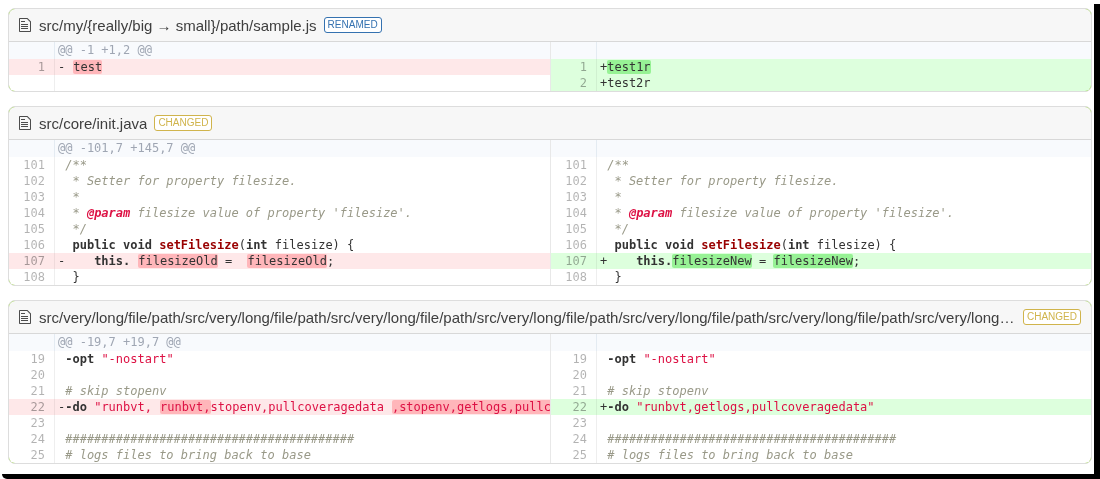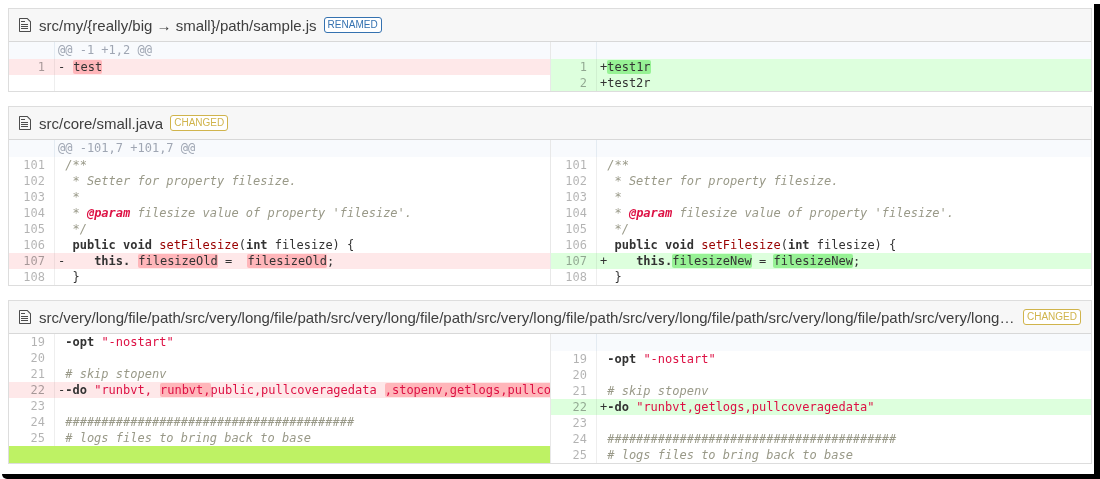--- a/index.html
+++ b/index.html
@@ -8,24 +8,24 @@
     width: 1100px; height: 479px;
     background: #ffffff;
     overflow: hidden;
     position: relative;
     font-family: "Liberation Sans", sans-serif;
   }
   #diffs { padding: 8px 8px 0 8px; }
 
   .wrapper {
     border: 1px solid #ddd;
-    border-radius: 0;
+    border-radius: 7px;
     margin-bottom: 14px;
     overflow: hidden;
-    background: #bef264;
+    background: #84cc16;
   }
   .file-header {
     display: flex; align-items: center;
     background: #f7f7f7;
     border-bottom: 1px solid #d8d8d8;
     height: 33px;
     padding: 0 10px;
     font-size: 15px;
     color: #3e3e3e;
   }
@@ -70,21 +70,21 @@
   .row.hunk .code { color: #9fa6b3; }
   .row.hunk .gutter { border-right-color: #e4ebf2; }
   .row.del { background: #fee8e9; }
   .row.ins { background: #ddffdd; }
   .row.del .gutter, .row.ins .gutter { border-right-color: rgba(0,0,0,0.06); color: rgba(0,0,0,0.35); }
 
   .seg-k { font-weight: bold; }
   .seg-s { color: #dd1144; }
   .seg-c { color: #999988; font-style: italic; }
   .seg-d { color: #dd1144; font-style: italic; font-weight: bold; }
-  .seg-f { color: #990000; font-weight: normal; }
+  .seg-f { color: #990000; font-weight: bold; }
   .row.del .hl { background: #ffb6ba; border-radius: 2px; margin-left: 8px; }
   .row.ins .hl { background: #97f295; border-radius: 2px; }
 
   .shadow-right { position: absolute; top: 4px; right: 0; width: 6px; height: 475px; background: #000; }
   .shadow-bottom { position: absolute; left: 2px; bottom: 0; height: 5px; width: 1098px; background: #000; border-bottom-left-radius: 5px; }
 </style>
 </head>
 <body>
 
 <div id="diffs">
@@ -134,28 +134,28 @@
     </div>
   </section>
 
   <section class="wrapper">
     <header class="file-header">
       <span class="file-icon">
         <svg width="12" height="16" viewBox="0 0 12 16" aria-hidden="true">
           <path fill="#4c4c4c" d="M6 5H2V4h4v1zM2 8h7V7H2v1zm0 2h7V9H2v1zm0 2h7v-1H2v1zm10-7.5V14c0 .55-.45 1-1 1H1c-.55 0-1-.45-1-1V2c0-.55.45-1 1-1h7.5L12 4.5zM11 5L8 2H1v12h10V5z"></path>
         </svg>
       </span>
-      <span class="file-name">src/core/small.java</span>
+      <span class="file-name">src/core/init.java</span>
       <span class="badge changed">CHANGED</span>
     </header>
     <div class="diff-body">
       <div class="side left">
   <div class="row hunk">
     <div class="gutter"></div>
-    <div class="code"><span class="seg-p">@@ -101,7 +101,7 @@</span></div>
+    <div class="code"><span class="seg-p">@@ -101,7 +145,7 @@</span></div>
   </div>
 
   <div class="row cntx">
     <div class="gutter">101</div>
     <div class="code"><span class="seg-c"> /**</span></div>
   </div>
 
   <div class="row cntx">
     <div class="gutter">102</div>
     <div class="code"><span class="seg-c">  * Setter for property filesize.</span></div>
@@ -245,39 +245,43 @@
       <span class="file-icon">
         <svg width="12" height="16" viewBox="0 0 12 16" aria-hidden="true">
           <path fill="#4c4c4c" d="M6 5H2V4h4v1zM2 8h7V7H2v1zm0 2h7V9H2v1zm0 2h7v-1H2v1zm10-7.5V14c0 .55-.45 1-1 1H1c-.55 0-1-.45-1-1V2c0-.55.45-1 1-1h7.5L12 4.5zM11 5L8 2H1v12h10V5z"></path>
         </svg>
       </span>
       <span class="file-name">src/very/long/file/path/src/very/long/file/path/src/very/long/file/path/src/very/long/file/path/src/very/long/file/path/src/very/long/file/path/src/very/long/file/path/src/very/long/file/path</span>
       <span class="badge changed">CHANGED</span>
     </header>
     <div class="diff-body">
       <div class="side left">
+  <div class="row hunk">
+    <div class="gutter"></div>
+    <div class="code"><span class="seg-p">@@ -19,7 +19,7 @@</span></div>
+  </div>
 
   <div class="row cntx">
     <div class="gutter">19</div>
     <div class="code"><span class="seg-p"> </span><span class="seg-k">-opt</span><span class="seg-p"> </span><span class="seg-s">"-nostart"</span></div>
   </div>
 
   <div class="row cntx">
     <div class="gutter">20</div>
     <div class="code"></div>
   </div>
 
   <div class="row cntx">
     <div class="gutter">21</div>
     <div class="code"><span class="seg-c"> # skip stopenv</span></div>
   </div>
 
   <div class="row del">
     <div class="gutter">22</div>
-    <div class="code"><span class="seg-p">-</span><span class="seg-k">-do</span><span class="seg-p"> </span><span class="seg-s">"runbvt,</span><span class="seg-s hl">runbvt,</span><span class="seg-s">public,pullcoveragedata</span><span class="seg-s hl">,stopenv,getlogs,pullcoveragedata"</span></div>
+    <div class="code"><span class="seg-p">-</span><span class="seg-k">-do</span><span class="seg-p"> </span><span class="seg-s">"runbvt,</span><span class="seg-s hl">runbvt,</span><span class="seg-s">stopenv,pullcoveragedata</span><span class="seg-s hl">,stopenv,getlogs,pullcoveragedata"</span></div>
   </div>
 
   <div class="row cntx">
     <div class="gutter">23</div>
     <div class="code"></div>
   </div>
 
   <div class="row cntx">
     <div class="gutter">24</div>
     <div class="code"><span class="seg-c"> ########################################</span></div>

